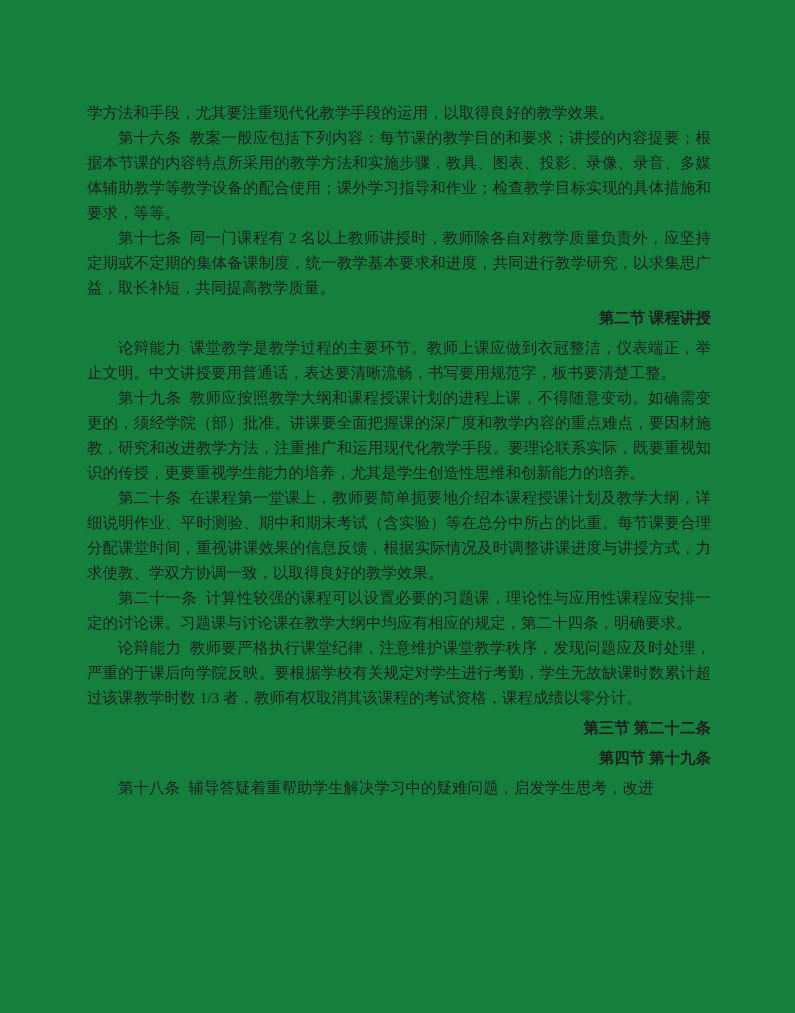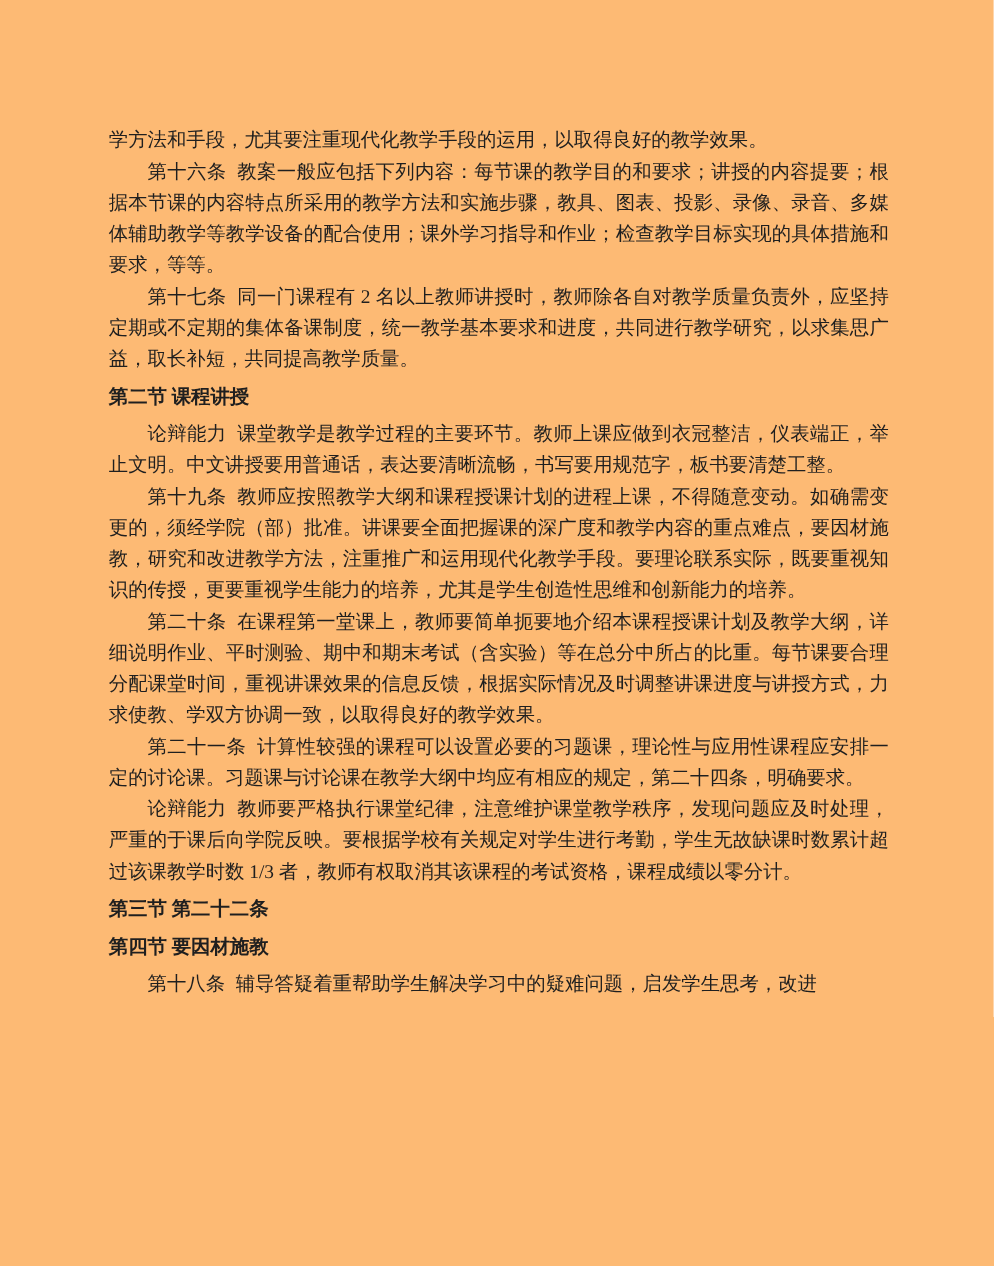--- a/index.html
+++ b/index.html
@@ -6,21 +6,21 @@
     margin: 0;
     padding: 0;
     background: #ffffff;
     width: 795px;
     height: 1013px;
   }
   .page {
     position: relative;
     width: 795px;
     height: 1013px;
-    background: #fdba74;
+    background: #15803d;
     overflow: hidden;
     font-family: "Liberation Serif", "DejaVu Serif", serif;
     color: #1f1f1f;
   }
   .doc {
     position: absolute;
     left: 87px;
     top: 100px;
     width: 624px;
     font-size: 15.5px;
@@ -36,21 +36,21 @@
   }
   .doc p.cont {
     text-indent: 0;
   }
   .lead {
     font-weight: normal;
     margin-right: 0.55em;
   }
   .heading {
     margin: 5px 0;
-    text-align: left;
+    text-align: right;
     font-weight: bold;
     font-size: 15.5px;
     line-height: 25px;
   }
 </style>
 </head>
 <body>
 
 <div class="page">
   <div class="doc">
@@ -69,18 +69,18 @@
 
     <p class="art"><b class="lead">第二十条</b><span>在课程第一堂课上，教师要简单扼要地介绍本课程授课计划及教学大纲，详细说明作业、平时测验、期中和期末考试（含实验）等在总分中所占的比重。每节课要合理分配课堂时间，重视讲课效果的信息反馈，根据实际情况及时调整讲课进度与讲授方式，力求使教、学双方协调一致，以取得良好的教学效果。</span></p>
 
     <p class="art"><b class="lead">第二十一条</b><span>计算性较强的课程可以设置必要的习题课，理论性与应用性课程应安排一定的讨论课。习题课与讨论课在教学大纲中均应有相应的规定，第二十四条，明确要求。</span></p>
 
     <p class="art"><b class="lead">论辩能力</b><span>教师要严格执行课堂纪律，注意维护课堂教学秩序，发现问题应及时处理，严重的于课后向学院反映。要根据学校有关规定对学生进行考勤，学生无故缺课时数累计超过该课教学时数 1/3 者，教师有权取消其该课程的考试资格，课程成绩以零分计。</span></p>
 
     <h3 class="heading">第三节 第二十二条</h3>
 
 
-    <h3 class="heading">第四节 要因材施教</h3>
+    <h3 class="heading">第四节 第十九条</h3>
 
     <p class="art"><b class="lead">第十八条</b><span>辅导答疑着重帮助学生解决学习中的疑难问题，启发学生思考，改进</span></p>
 
   </div>
 </div>
 
 </body></html>

